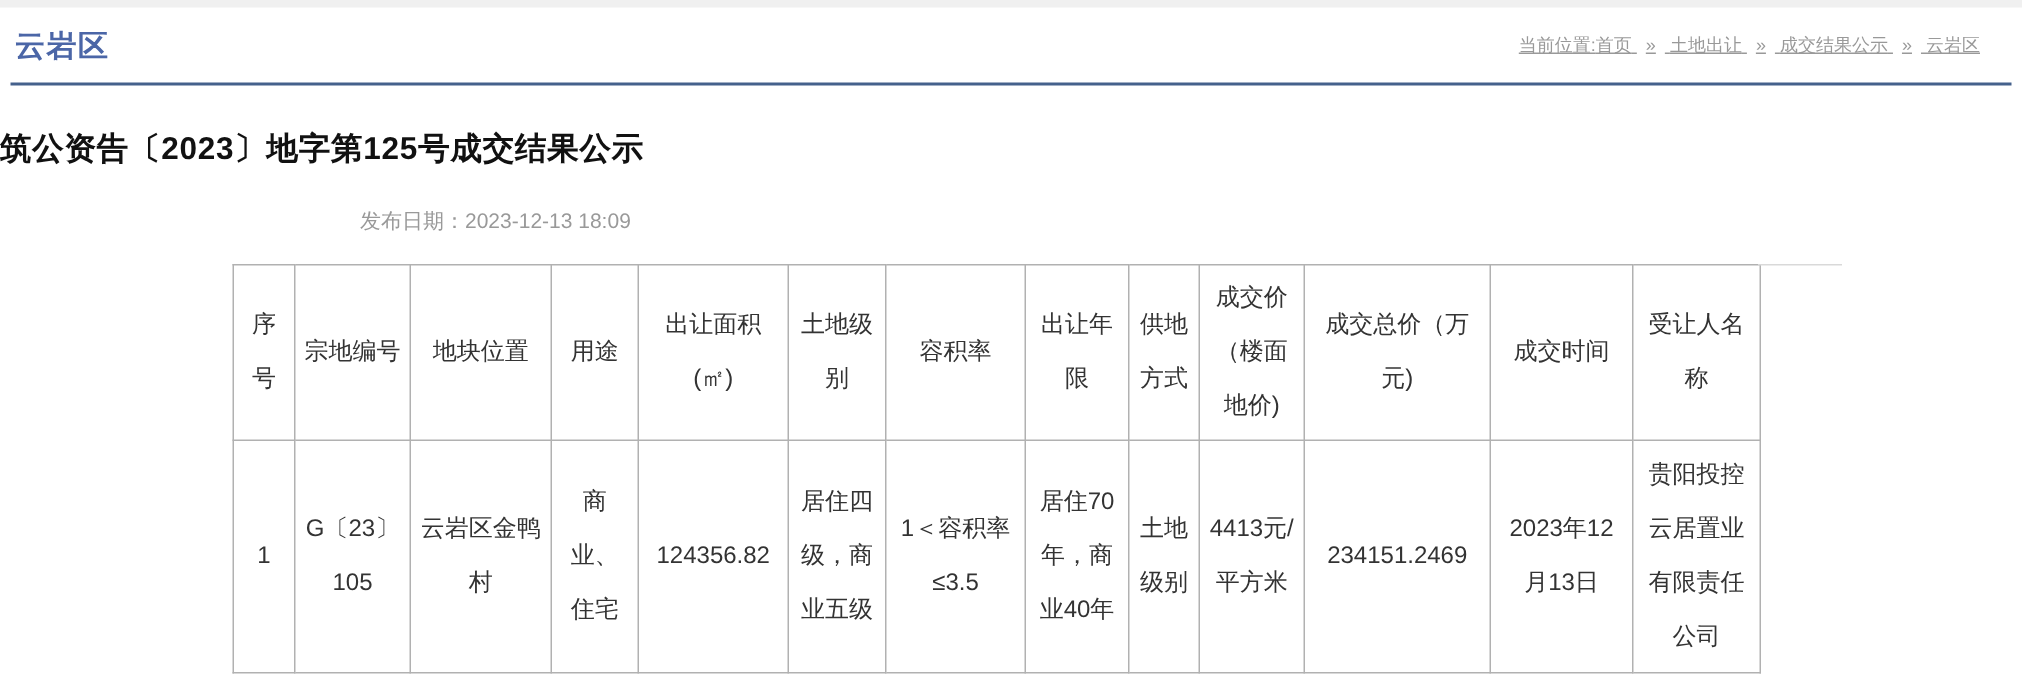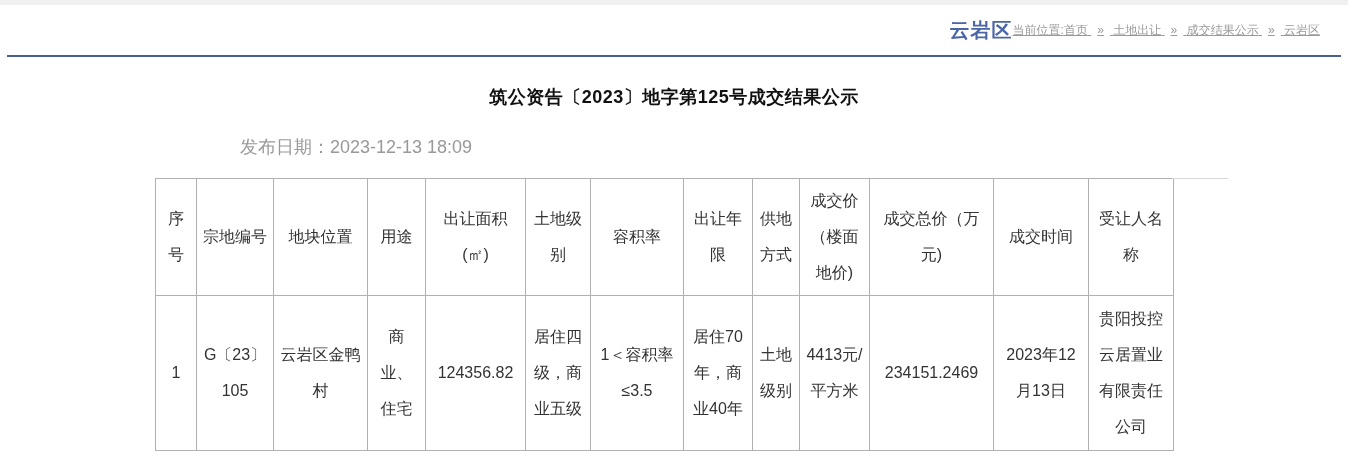--- a/index.html
+++ b/index.html
@@ -14,38 +14,38 @@
   }
   *{box-sizing:border-box;margin:0;padding:0;}
   html,body{background:#ffffff;}
   body{
     width:1348px;height:465px;overflow:hidden;
     font-family:"Liberation Sans","DejaVu Sans",sans-serif;
     color:var(--cell-text);
   }
   .topbar{height:5px;width:100%;background:var(--topbar-gray);}
   .site-header{
-    height:50px;display:flex;align-items:center;justify-content:flex-end;
+    height:50px;display:flex;align-items:center;justify-content:space-between;
     padding:0 28px 0 10px;
   }
   .site-title{
     font-size:20px;font-weight:bold;color:var(--site-title-blue);
     letter-spacing:1px;
   }
   .breadcrumb{font-size:12px;color:var(--muted-gray);text-decoration:underline;}
   .breadcrumb a{color:var(--muted-gray);text-decoration:none;cursor:pointer;}
   .breadcrumb .sep{margin:0 6px;}
   .divider{height:0;border-bottom:2px solid var(--divider-blue);margin:0 7px;}
   h1.title{
-    margin-top:28px;text-align:center;
-    font-size:18px;font-weight:bold;color:#111111;letter-spacing:0.5px;
+    margin-top:28px;
+    font-size:21px;font-weight:bold;color:#111111;letter-spacing:0.5px;
   }
   .meta{
     margin-top:26px;margin-left:240px;
-    font-size:18px;color:var(--muted-gray);
+    font-size:14px;color:var(--muted-gray);
     display:flex;align-items:center;white-space:nowrap;
   }
   .meta .meta-source{margin-left:61px;}
   .meta .font-switcher{margin-left:110px;display:flex;align-items:center;}
   .meta .fs{color:var(--muted-gray);text-decoration:none;cursor:pointer;margin-left:10px;}
   .meta .fs:first-of-type{margin-left:2px;}
   .meta .fs.active{color:var(--accent-red);font-weight:bold;}
   .table-wrap{position:relative;margin:19px 0 0 155px;width:1020px;}
   table{
     border-collapse:collapse;table-layout:fixed;width:1018px;

